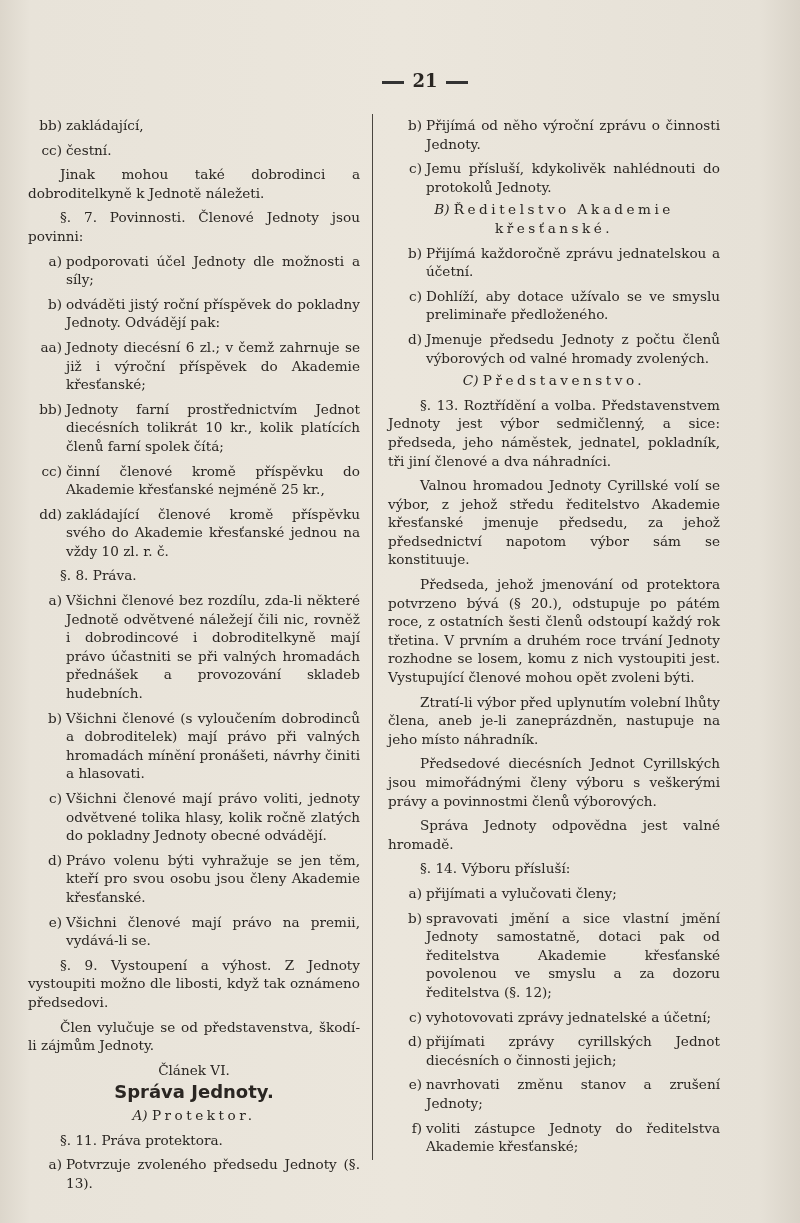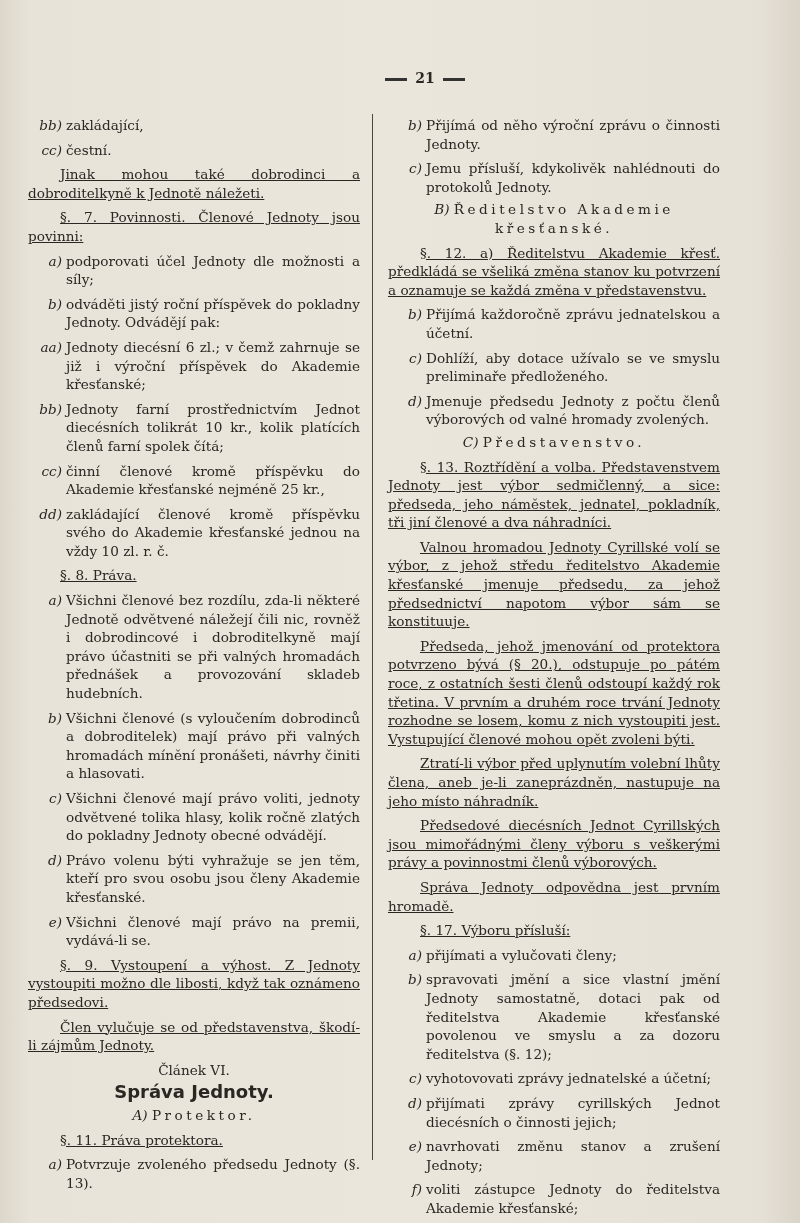--- a/index.html
+++ b/index.html
@@ -8,37 +8,37 @@
       background: #e9e4da;
       font-family: "DejaVu Serif", serif;
       color: #2a2622;
     }
     .page {
       position: relative; width: 800px; height: 1223px;
       background: linear-gradient(90deg, #dcd6cb 0px, #e8e3d9 30px, #ebe6dc 400px, #e6e1d7 760px, #d9d3c8 800px);
     }
     .page-num {
       position: absolute; top: 70px; left: 0; width: 800px; text-align: center;
-      font-size: 14px; font-weight: bold; color: #2a2622;
+      font-size: 18px; font-weight: bold; color: #2a2622;
       padding-left: 50px; box-sizing: border-box;
     }
     .page-num .dash { display: inline-block; width: 22px; height: 3px; background: #333; vertical-align: middle; margin: 0 8px; }
     .col {
       position: absolute; top: 110px;
       font-size: 13.6px; line-height: 18.6px;
     }
     .col.left { left: 28px; width: 332px; }
     .col.right { left: 388px; width: 332px; }
     .rule {
       position: absolute; left: 372px; top: 114px; width: 1px; height: 1046px; background: #4a453f;
     }
     p { margin: 0; text-align: justify; }
-    .ind { text-indent: 32px; text-decoration: underline; }
+    .ind { text-indent: 32px; }
     .item { display: flex; }
-    .item .lab { flex: 0 0 auto; font-style: italic; width: 34px; text-align: right; padding-right: 4px; }
+    .item .lab { flex: 0 0 auto; width: 34px; text-align: right; padding-right: 4px; }
     .item .txt { flex: 1; text-align: justify; }
     .sp { letter-spacing: 3.5px; }
     .center { text-align: center; }
     .gap { margin-top: 6px; }
     .head-bold { font-family: "DejaVu Sans", sans-serif; font-weight: bold; font-size: 18px; text-align: center; margin-top: 4px; }
     .sub-head { text-align: center; margin-top: 4px; }
     .sub-head .it { font-style: italic; }
   </style>
 </head>
 <body>
@@ -118,41 +118,40 @@
   <div class="col right" id="right-col">
       <div class="item gap">
         <span class="lab">b)</span>
         <span class="txt">Přijímá od něho výroční zprávu o činnosti Jednoty.</span>
       </div>
       <div class="item gap">
         <span class="lab">c)</span>
         <span class="txt">Jemu přísluší, kdykolivěk nahlédnouti do protokolů Jednoty.</span>
       </div>
       <p class="sub-head gap"><span class="it">B)</span> <span class="sp">Ředitelstvo Akademie křesťanské.</span></p>
-      <p class="ind gap">§. 12. a) Ředitelstvu Akademie křesť. předkládá se všeliká změna stanov ku potvrzení a oznamuje se každá změna v představenstvu.</p>
       <div class="item gap">
         <span class="lab">b)</span>
         <span class="txt">Přijímá každoročně zprávu jednatelskou a účetní.</span>
       </div>
       <div class="item gap">
         <span class="lab">c)</span>
         <span class="txt">Dohlíží, aby dotace užívalo se ve smyslu preliminaře předloženého.</span>
       </div>
       <div class="item gap">
         <span class="lab">d)</span>
         <span class="txt">Jmenuje předsedu Jednoty z počtu členů výborových od valné hromady zvolených.</span>
       </div>
       <p class="sub-head gap"><span class="it">C)</span> <span class="sp">Představenstvo.</span></p>
       <p class="ind gap">§. 13. Roztřídění a volba. Představenstvem Jednoty jest výbor sedmičlenný, a sice: předseda, jeho náměstek, jednatel, pokladník, tři jiní členové a dva náhradníci.</p>
       <p class="ind gap">Valnou hromadou Jednoty Cyrillské volí se výbor, z jehož středu ředitelstvo Akademie křesťanské jmenuje předsedu, za jehož předsednictví napotom výbor sám se konstituuje.</p>
       <p class="ind gap">Předseda, jehož jmenování od protektora potvrzeno bývá (§ 20.), odstupuje po pátém roce, z ostatních šesti členů odstoupí každý rok třetina. V prvním a druhém roce trvání Jednoty rozhodne se losem, komu z nich vystoupiti jest. Vystupující členové mohou opět zvoleni býti.</p>
       <p class="ind gap">Ztratí-li výbor před uplynutím volební lhůty člena, aneb je-li zaneprázdněn, nastupuje na jeho místo náhradník.</p>
       <p class="ind gap">Předsedové diecésních Jednot Cyrillských jsou mimořádnými členy výboru s veškerými právy a povinnostmi členů výborových.</p>
-      <p class="ind gap">Správa Jednoty odpovědna jest prvním hromadě.</p>
-      <p class="ind gap">§. 17. Výboru přísluší:</p>
+      <p class="ind gap">Správa Jednoty odpovědna jest valné hromadě.</p>
+      <p class="ind gap">§. 14. Výboru přísluší:</p>
       <div class="item gap">
         <span class="lab">a)</span>
         <span class="txt">přijímati a vylučovati členy;</span>
       </div>
       <div class="item gap">
         <span class="lab">b)</span>
         <span class="txt">spravovati jmění a sice vlastní jmění Jednoty samostatně, dotaci pak od ředitelstva Akademie křesťanské povolenou ve smyslu a za dozoru ředitelstva (§. 12);</span>
       </div>
       <div class="item gap">
         <span class="lab">c)</span>

